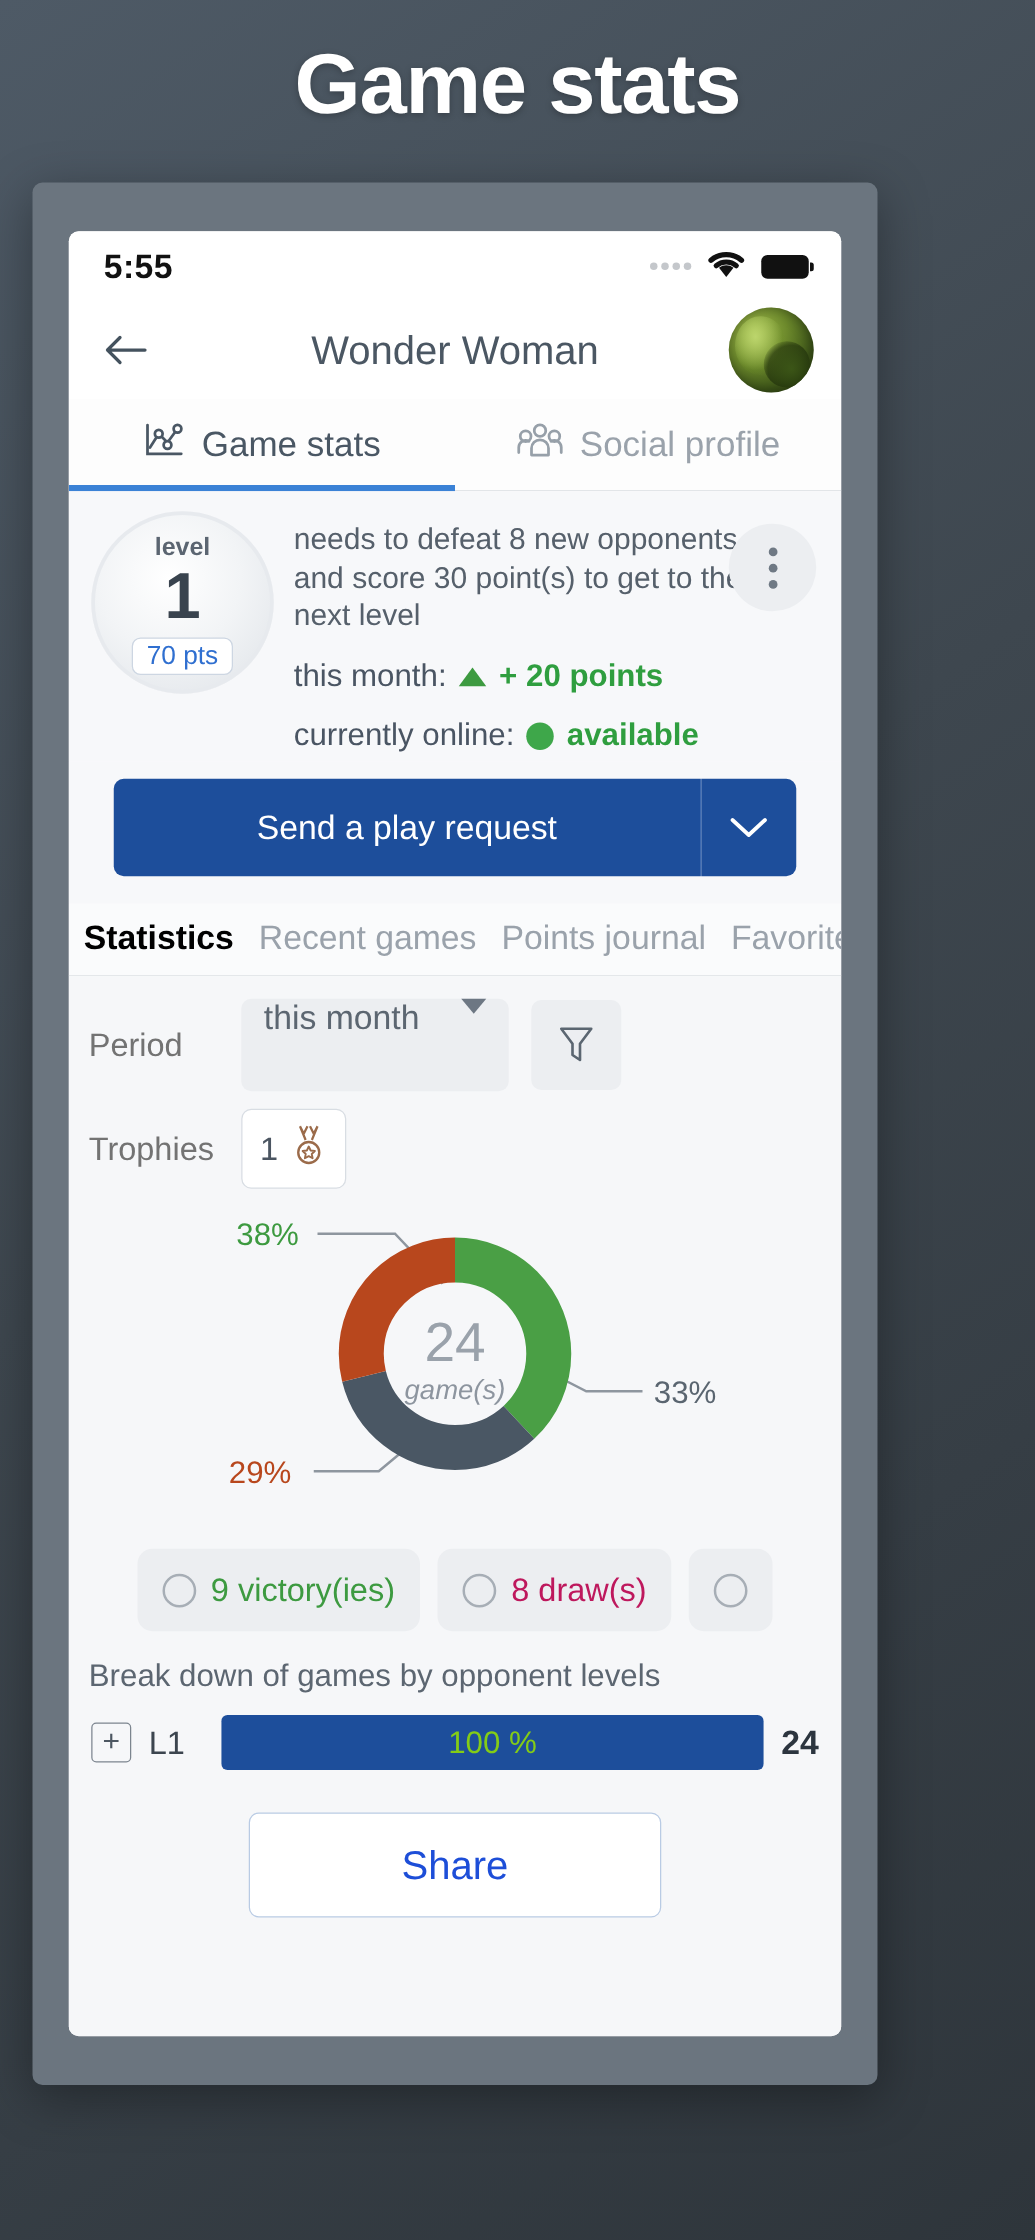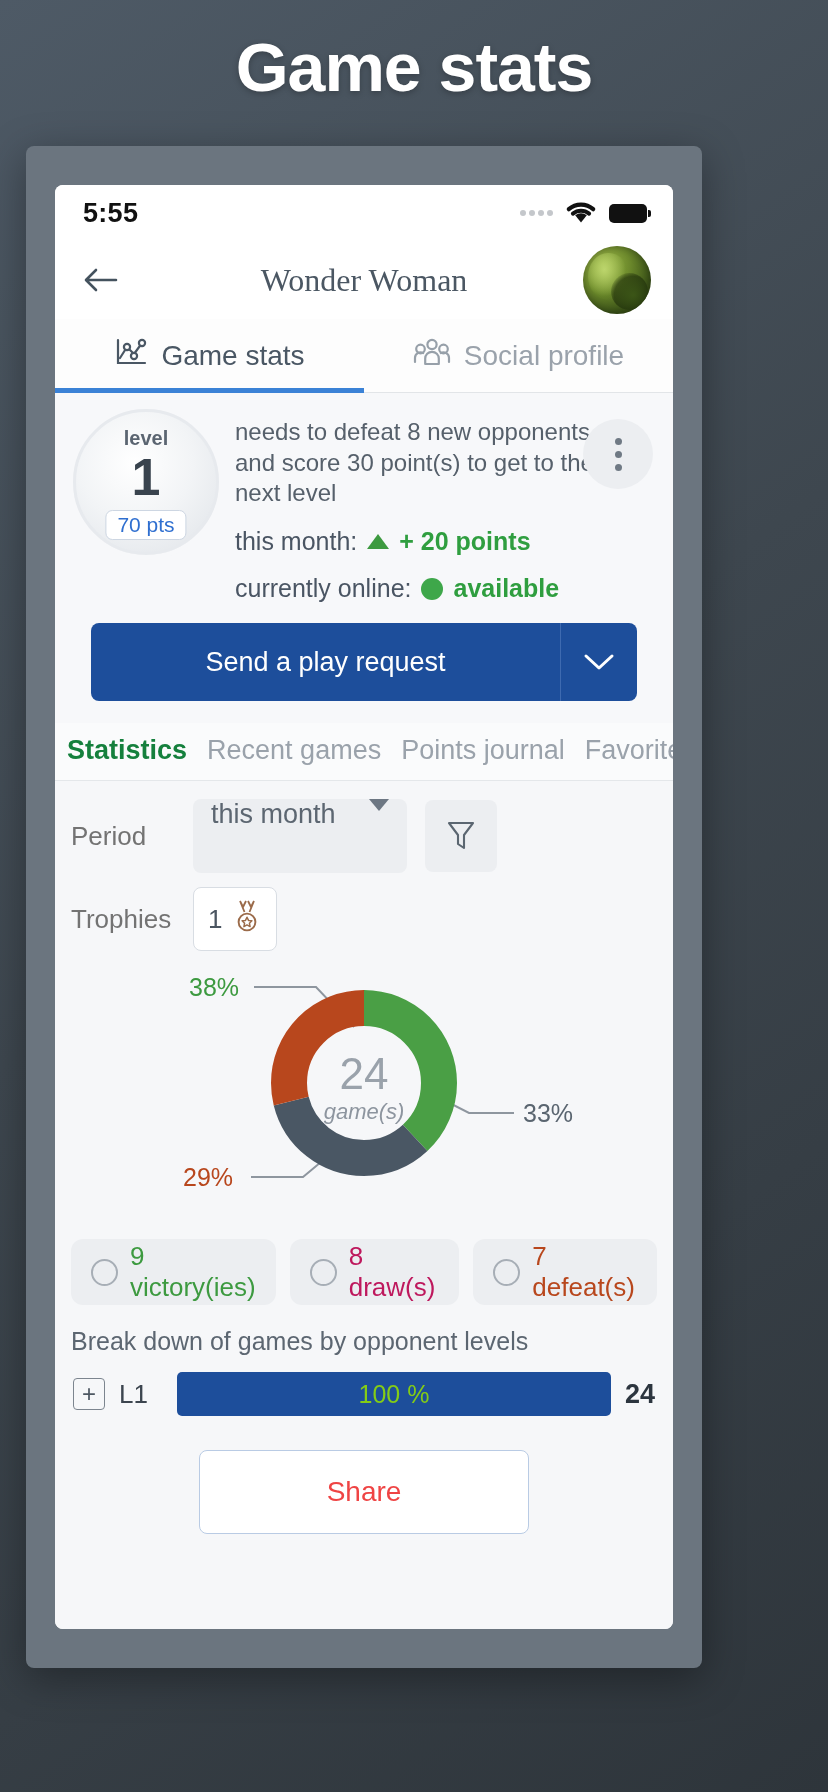--- a/index.html
+++ b/index.html
@@ -50,21 +50,21 @@
   }
   .battery::after {
     content:""; position:absolute; right:-4px; top:6px;
     width:3px; height:7px; border-radius:0 2px 2px 0; background:#111;
   }
   
   .app-header {
     height:78px; flex:0 0 78px;
     display:flex; align-items:center;
     padding:0 22px 0 20px;
-    background:#ffffff; position:relative;font-family:Liberation Serif, serif;
+    background:#ffffff; position:relative;
   }
   .back-btn {
     width:52px; height:52px; display:flex; align-items:center; justify-content:center;
     color:#44525e; flex:0 0 52px;
   }
   .app-title {
     position:absolute; left:0; width:100%; text-align:center;
     font-size:32px; color:#4b5763; font-weight:400; pointer-events:none;
   }
   .avatar {
@@ -147,21 +147,21 @@
     width:76px; background:#1d4e9b; border-radius:0 8px 8px 0;
     display:flex; align-items:center; justify-content:center; color:#fff;
   }
   
   .subtabs {
     background:#fafbfc; display:flex; align-items:center; gap:20px;
     padding:12px 12px 14px 12px; border-bottom:1px solid #e4e7ea;
     white-space:nowrap; overflow:hidden;
   }
   .stab { font-size:27px; color:#9aa2ab; }
-  .stab.active { color:#15803d; font-weight:700; }
+  .stab.active { color:#000000; font-weight:700; }
   
   .stats-body { flex:1; background:#f6f7f9; padding:18px 16px 0 16px; overflow:hidden; }
   .form-row { display:flex; align-items:center; gap:18px; margin-bottom:14px; }
   .form-label { font-size:26px; color:#737373; width:104px; flex:0 0 104px; }
   .select-box {
     flex:0 0 214px; height:74px; background:#eceef1; border-radius:8px;
     display:flex; align-items:flex-start; justify-content:space-between;
     padding:0 18px; font-size:27px; color:#5c6671;
   }
   .caret-down {
@@ -208,21 +208,21 @@
   .bar-track { flex:1; height:44px; background:#e4e7ea; border-radius:5px; overflow:hidden; }
   .bar-fill {
     height:100%; background:#1d4e9b; color:#84cc16; font-size:25px;
     display:flex; align-items:center; justify-content:center;
   }
   .bar-count { font-size:27px; font-weight:700; color:#2c353f; flex:0 0 auto; }
   
   .share-wrap { display:flex; justify-content:center; margin-top:34px; }
   .share-btn {
     width:330px; height:84px; border:1px solid #b9cbe4; border-radius:8px;
-    background:#fff; color:#ef4444; font-size:28px;
+    background:#fff; color:#1d4ed8; font-size:32px;
     display:flex; align-items:center; justify-content:center;
   }
 </style>
 </head>
 <body>
 
 <div class="page-title">Game stats</div>
 
 <div class="phone-frame">
   <div class="phone-screen">
@@ -386,21 +386,20 @@
         <div class="pill win">
           <span class="ring"></span>
           <span>9 victory(ies)</span>
         </div>
         <div class="pill draw">
           <span class="ring"></span>
           <span>8 draw(s)</span>
         </div>
         <div class="pill lose">
           <span class="ring"></span>
-          <span>7 defeat(s)</span>
         </div>
       </div>
 
       <div class="breakdown-title">Break down of games by opponent levels</div>
       <div class="bar-row">
         <div class="plus-box">+</div>
         <div class="bar-lvl">L1</div>
         <div class="bar-track">
           <div class="bar-fill" style="width:100%">100 %</div>
         </div>

